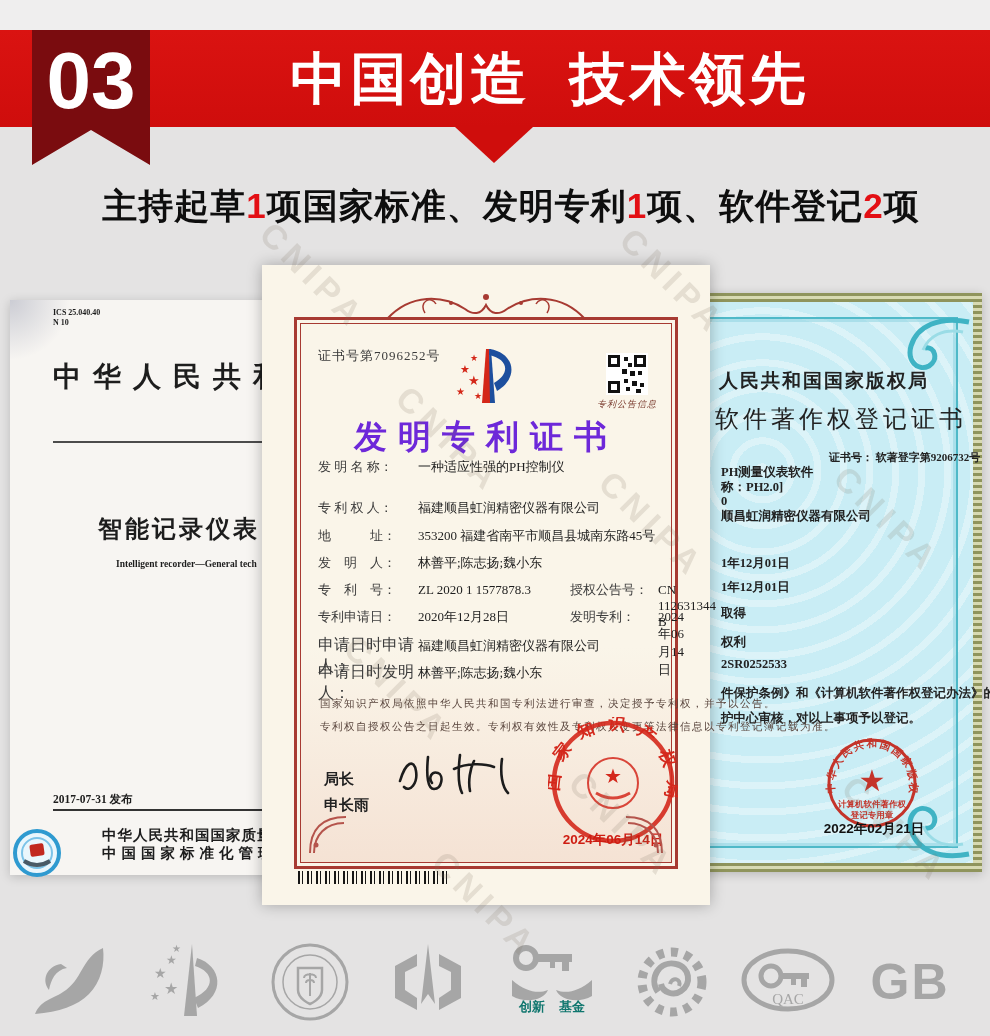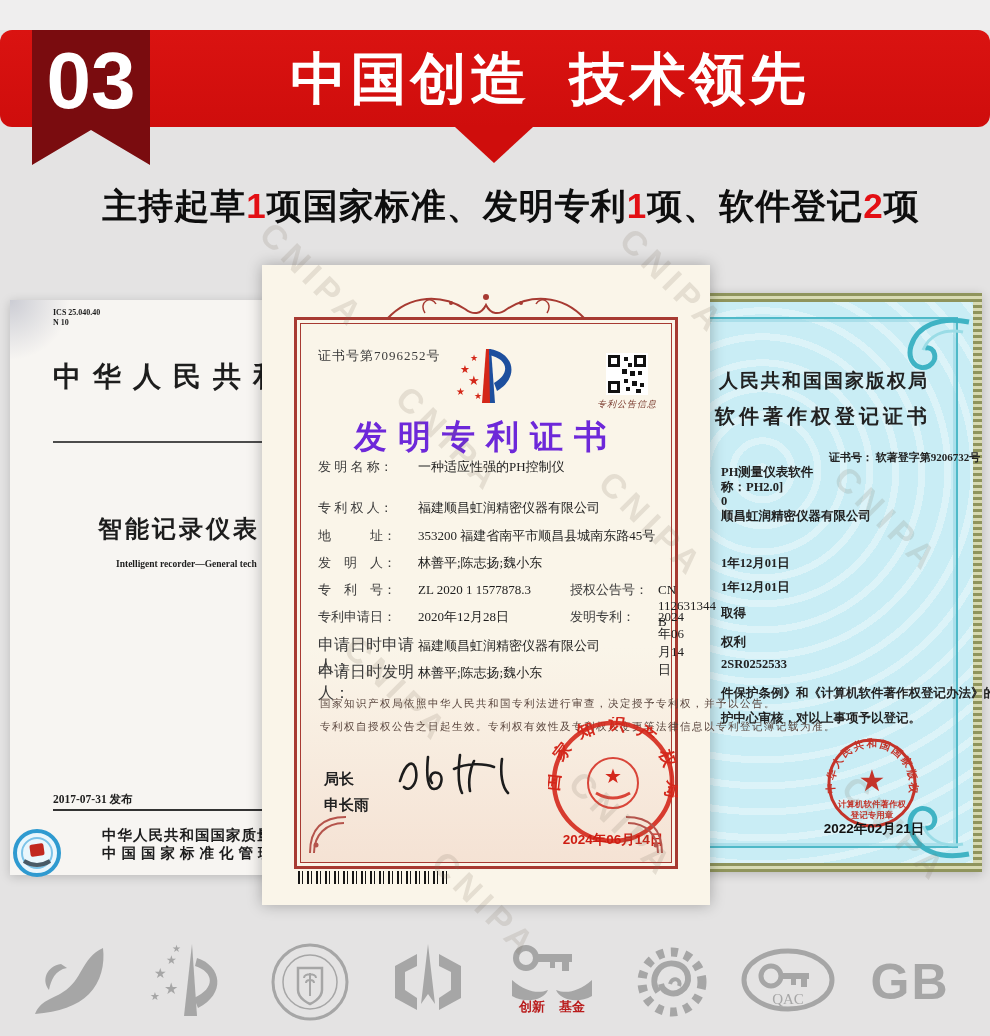--- a/index.html
+++ b/index.html
@@ -1,21 +1,21 @@
 <!DOCTYPE html>
 <html><head>
 <meta charset="utf-8">
 <style>
   html,body{margin:0;padding:0;}
   body{background:#e4e3e3;font-family:"Liberation Sans",sans-serif;}
   #page{position:relative;width:990px;height:1036px;overflow:hidden;background:#e4e3e3;}
 
   
   .top-strip{position:absolute;left:0;top:0;width:990px;height:30px;background:#efeeee;}
-  .banner{position:absolute;left:0;top:30px;width:990px;height:97px;background:linear-gradient(180deg,#da1311,#cf0d0c);border-radius:12px;}
+  .banner{position:absolute;left:0;top:30px;width:990px;height:97px;background:linear-gradient(180deg,#da1311,#cf0d0c);}
   .banner h1{margin:0;height:97px;line-height:97px;text-align:center;padding-left:110px;
     color:#fff;font-size:56px;font-weight:bold;letter-spacing:4px;white-space:pre;}
   .ribbon{position:absolute;left:32px;top:30px;width:118px;height:135px;background:#7a0c0f;
     clip-path:polygon(0 0,100% 0,100% 100%,50% 74%,0 100%);z-index:5;}
   .ribbon .num{display:block;text-align:center;color:#fff;font-size:80px;font-weight:bold;line-height:102px;}
   .pointer{position:absolute;left:455px;top:127px;width:0;height:0;
     border-left:39px solid transparent;border-right:39px solid transparent;border-top:36px solid #cf0d0c;}
   .subtitle{position:absolute;left:0;top:183px;width:990px;text-align:center;
     font-size:35px;font-weight:bold;color:#0e0e0e;letter-spacing:1px;padding-left:16px;}
   .subtitle .red{color:#e30f14;}
@@ -44,21 +44,21 @@
   
   .copy-cert{position:absolute;left:640px;top:43px;width:342px;height:579px;z-index:1;
     background:repeating-linear-gradient(0deg,#8f945c 0 3px,#d8dab2 3px 6px);
     box-shadow:0 2px 10px rgba(0,0,0,.2);}
   .copy-cert .paper{position:absolute;inset:9px;background:#c9edf5;
     background-image:repeating-radial-gradient(circle at 35% 30%,rgba(255,255,255,.35) 0 7px,rgba(255,255,255,0) 7px 26px);
     font-family:"Liberation Serif",serif;color:#222;}
   .copy-cert .teal-frame{position:absolute;inset:15px;border:2px solid #4fb9c8;box-shadow:inset 0 0 0 3px rgba(143,212,224,.55);}
   .copy-cert .corner{position:absolute;}
   .copy-cert .authority{position:absolute;left:70px;top:66px;font-size:19px;font-weight:bold;letter-spacing:2px;white-space:nowrap;}
-  .copy-cert .ctitle{position:absolute;left:66px;top:101px;font-size:20px;font-weight:bold;letter-spacing:4px;white-space:nowrap;}
+  .copy-cert .ctitle{position:absolute;left:66px;top:101px;font-size:24px;font-weight:normal;letter-spacing:4px;white-space:nowrap;}
   .copy-cert .cno{position:absolute;left:180px;top:148px;font-size:11px;font-weight:bold;white-space:nowrap;}
   .copy-cert .ln{position:absolute;left:72px;font-size:12.5px;font-weight:bold;white-space:nowrap;}
   .copy-cert .seal{position:absolute;left:175px;top:433px;}
   .copy-cert .seal-date{position:absolute;left:160px;top:518px;width:130px;text-align:center;
     font-size:13.5px;font-weight:bold;color:#111;font-family:"Liberation Sans",sans-serif;}
 
   
   .pat-cert{position:absolute;left:262px;top:15px;width:448px;height:640px;z-index:2;
     background:#faf5e9;box-shadow:0 0 14px rgba(0,0,0,.28);
     font-family:"Liberation Serif",serif;color:#222;}
@@ -94,21 +94,21 @@
     background:repeating-linear-gradient(90deg,#151515 0 2px,#faf5e9 2px 4px,#151515 4px 5px,#faf5e9 5px 9px);}
 
   
   .wm{position:absolute;z-index:3;transform:rotate(45deg);font-size:34px;font-weight:bold;
     letter-spacing:6px;color:rgba(125,112,92,.17);pointer-events:none;font-family:"Liberation Sans",sans-serif;}
 
   
   .logos{position:absolute;left:0;top:930px;width:990px;height:106px;}
   .logo{position:absolute;top:12px;width:120px;text-align:center;color:#a6a6a6;}
   .logo svg{display:block;margin:0 auto;}
-  .fund-labels{display:flex;justify-content:center;gap:14px;font-size:13px;font-weight:bold;color:#b91c1c;margin-top:-6px;}
+  .fund-labels{display:flex;justify-content:center;gap:14px;font-size:13px;font-weight:bold;color:#0f766e;margin-top:-6px;}
   .gb-text{font-size:50px;font-weight:800;letter-spacing:2px;color:#a6a6a6;line-height:80px;}
 </style>
 </head>
 <body>
 
 <div id="page">
 
   <div class="top-strip"></div>
   <div class="banner">
     <h1>中国创造  技术领先</h1>

